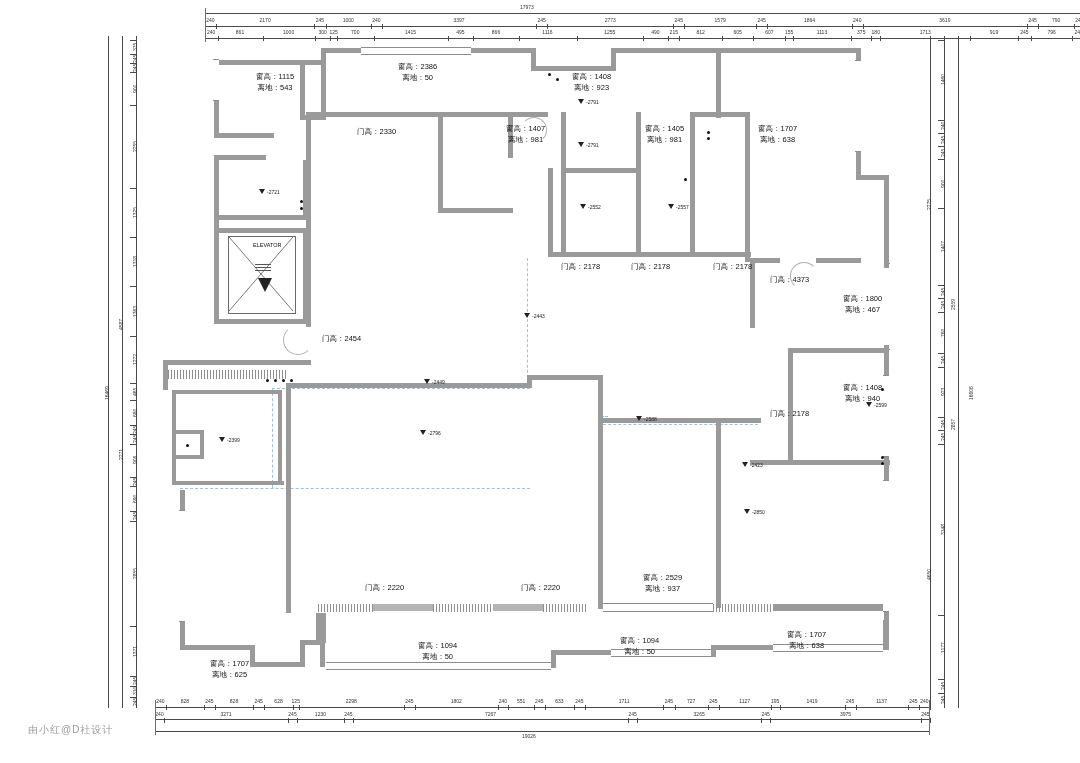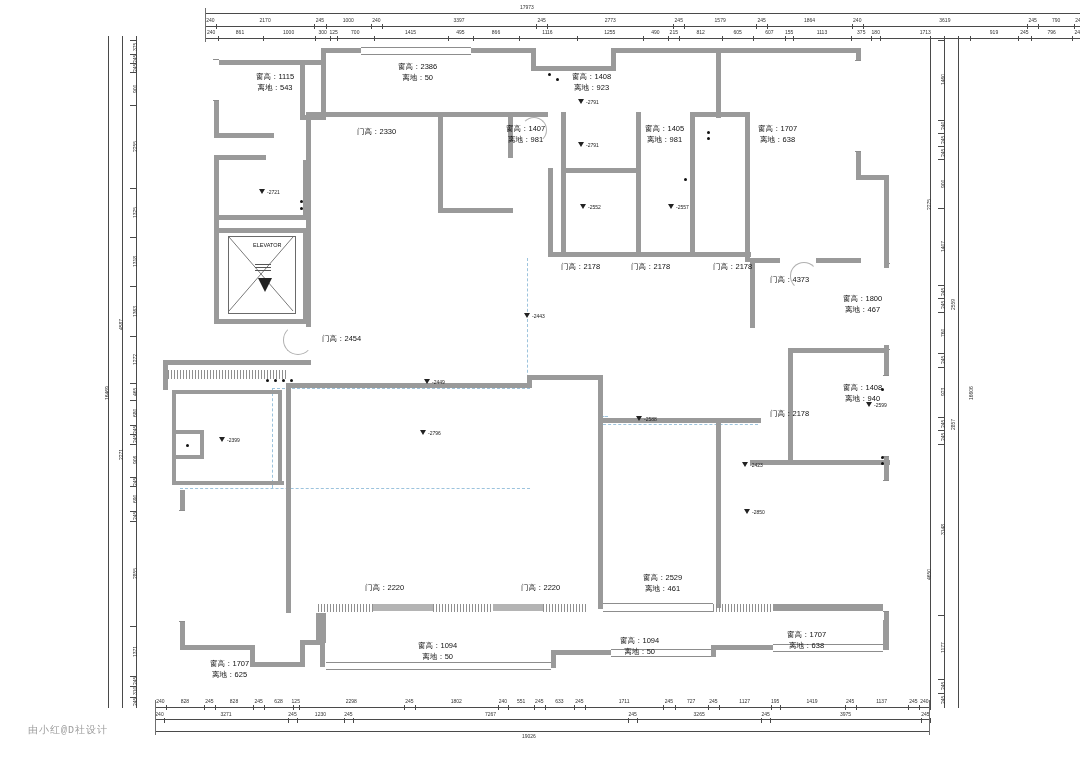--- a/index.html
+++ b/index.html
@@ -553,35 +553,35 @@
         <div>门高：2454</div>
       </div>
       <div class="lbl two" style="left: 365px; top: 583px;">
         <div>门高：2220</div>
       </div>
       <div class="lbl two" style="left: 521px; top: 583px;">
         <div>门高：2220</div>
       </div>
       <div class="lbl two" style="left: 643px; top: 573px;">
         <div>窗高：2529</div>
-        <div>离地：461</div>
+        <div>离地：937</div>
       </div>
       <div class="lbl two" style="left: 418px; top: 641px;">
         <div>窗高：1094</div>
         <div>离地：50</div>
       </div>
       <div class="lbl two" style="left: 620px; top: 636px;">
         <div>窗高：1094</div>
         <div>离地：50</div>
       </div>
       <div class="lbl two" style="left: 787px; top: 630px;">
         <div>窗高：1707</div>
         <div>离地：638</div>
       </div>
       <div class="lbl two" style="left: 210px; top: 659px;">
         <div>窗高：1707</div>
         <div>离地：625</div>
       </div>
     </div>
 
-  <div class="wm" style="left:28px;top:723px;font-family:Liberation Mono, monospace;">由小红@D社设计</div>
+  <div class="wm" style="left:28px;top:723px;">由小红@D社设计</div>
 
 </div>
 
 </body></html>

